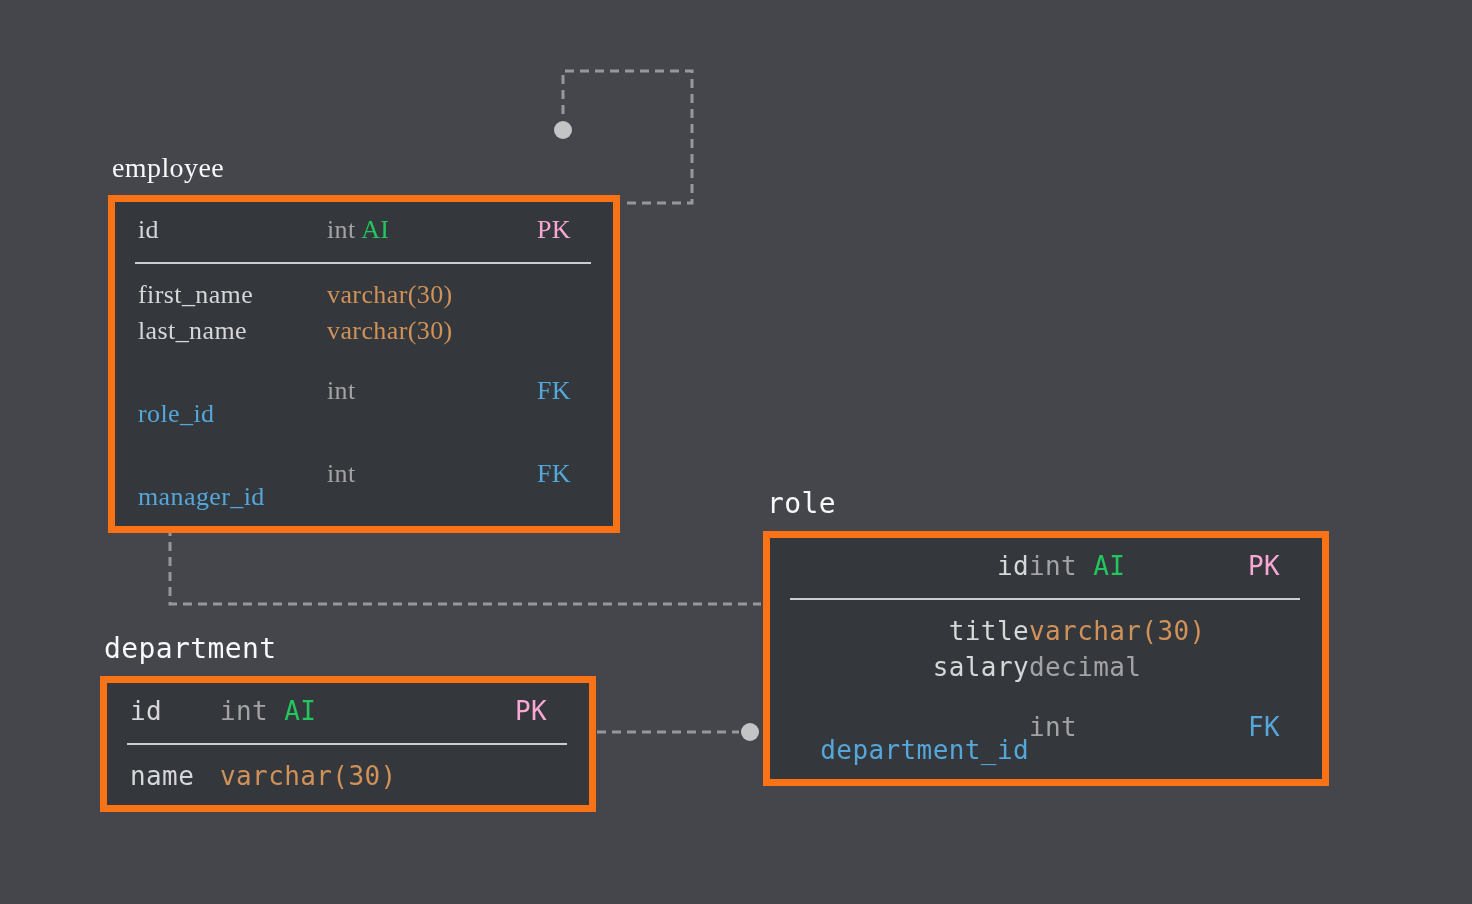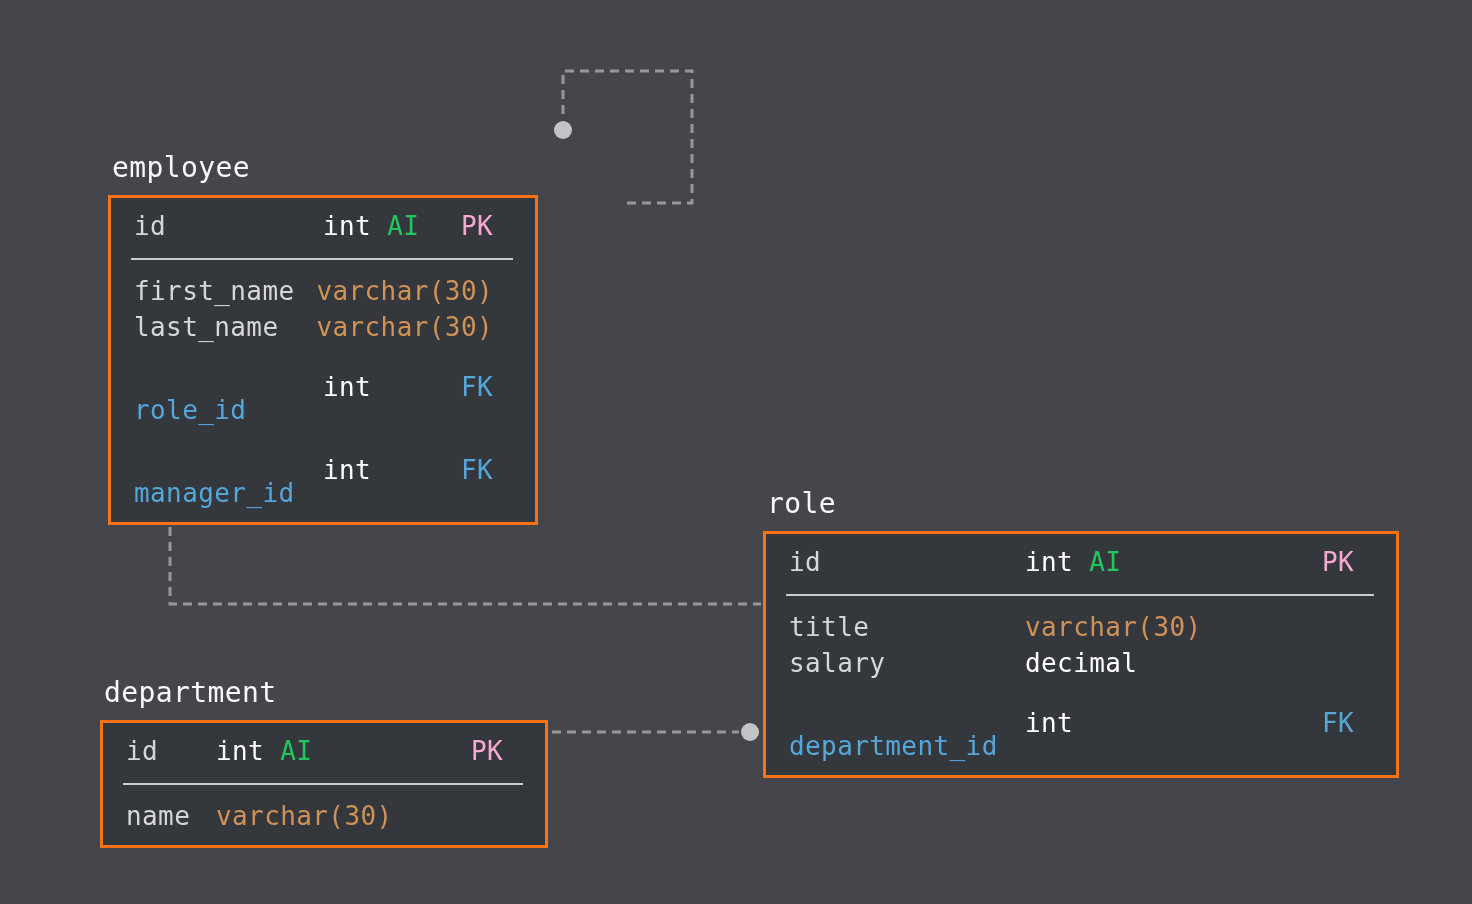--- a/index.html
+++ b/index.html
@@ -32,21 +32,21 @@
     top: -42px;
     left: 4px;
     font-size: 28px;
     line-height: 30px;
     color: #f7f8f8;
     letter-spacing: .4px;
     white-space: pre;
   }
   .tbl-box {
     background: #34373c;
-    border: 3px solid #f97316;
+    border: 7px solid #f97316;
     width: 100%;
   }
   .row {
     display: flex;
     align-items: center;
     padding: 0 42px 0 23px;
     font-size: 26px;
     line-height: 36px;
     letter-spacing: .4px;
     color: #d6d7d8;
@@ -58,29 +58,29 @@
     border-top: 2px solid #cbcdce;
     margin: 4px 22px 0 20px;
   }
   .tbl-body { padding: 13px 0 11px; border-radius: 14px; }
   .col-name { display: inline-block; }
   .tbl-employee   .col-name { width: 189px; }
   .tbl-role       .col-name { width: 236px; }
   .tbl-department .col-name { width: 90px; }
   .col-key { margin-left: auto; }
   .n-fk  { color: #55a7da; margin-top: 47px; }
-  .t-num { color: #ffffff; }
+  .t-num { color: #a3a3a3; }
   .t-str { color: #d09258; }
   .t-flag { color: #22c55e; }
   .k-pk { color: #f9a8d4; }
   .k-fk { color: #55a7da; }
 
-  .tbl-employee   { left: 108px; top: 195px; width: 430px; }
-  .tbl-role       { left: 763px; top: 531px; width: 636px; }
-  .tbl-department { left: 100px; top: 720px; width: 448px; }
+  .tbl-employee   { left: 108px; top: 195px; width: 512px; font-family: Liberation Serif, serif; }
+  .tbl-role       { left: 763px; top: 531px; width: 566px; text-align: right; }
+  .tbl-department { left: 100px; top: 676px; width: 496px; }
 </style>
 </head>
 <body>
 
 <div class="canvas">
 
   <svg class="connectors" viewBox="0 0 1472 904">
     <path d="M 627 203 L 692 203 L 692 71 L 563 71 L 563 118"></path>
     <circle cx="563" cy="130" r="9"></circle>
 

